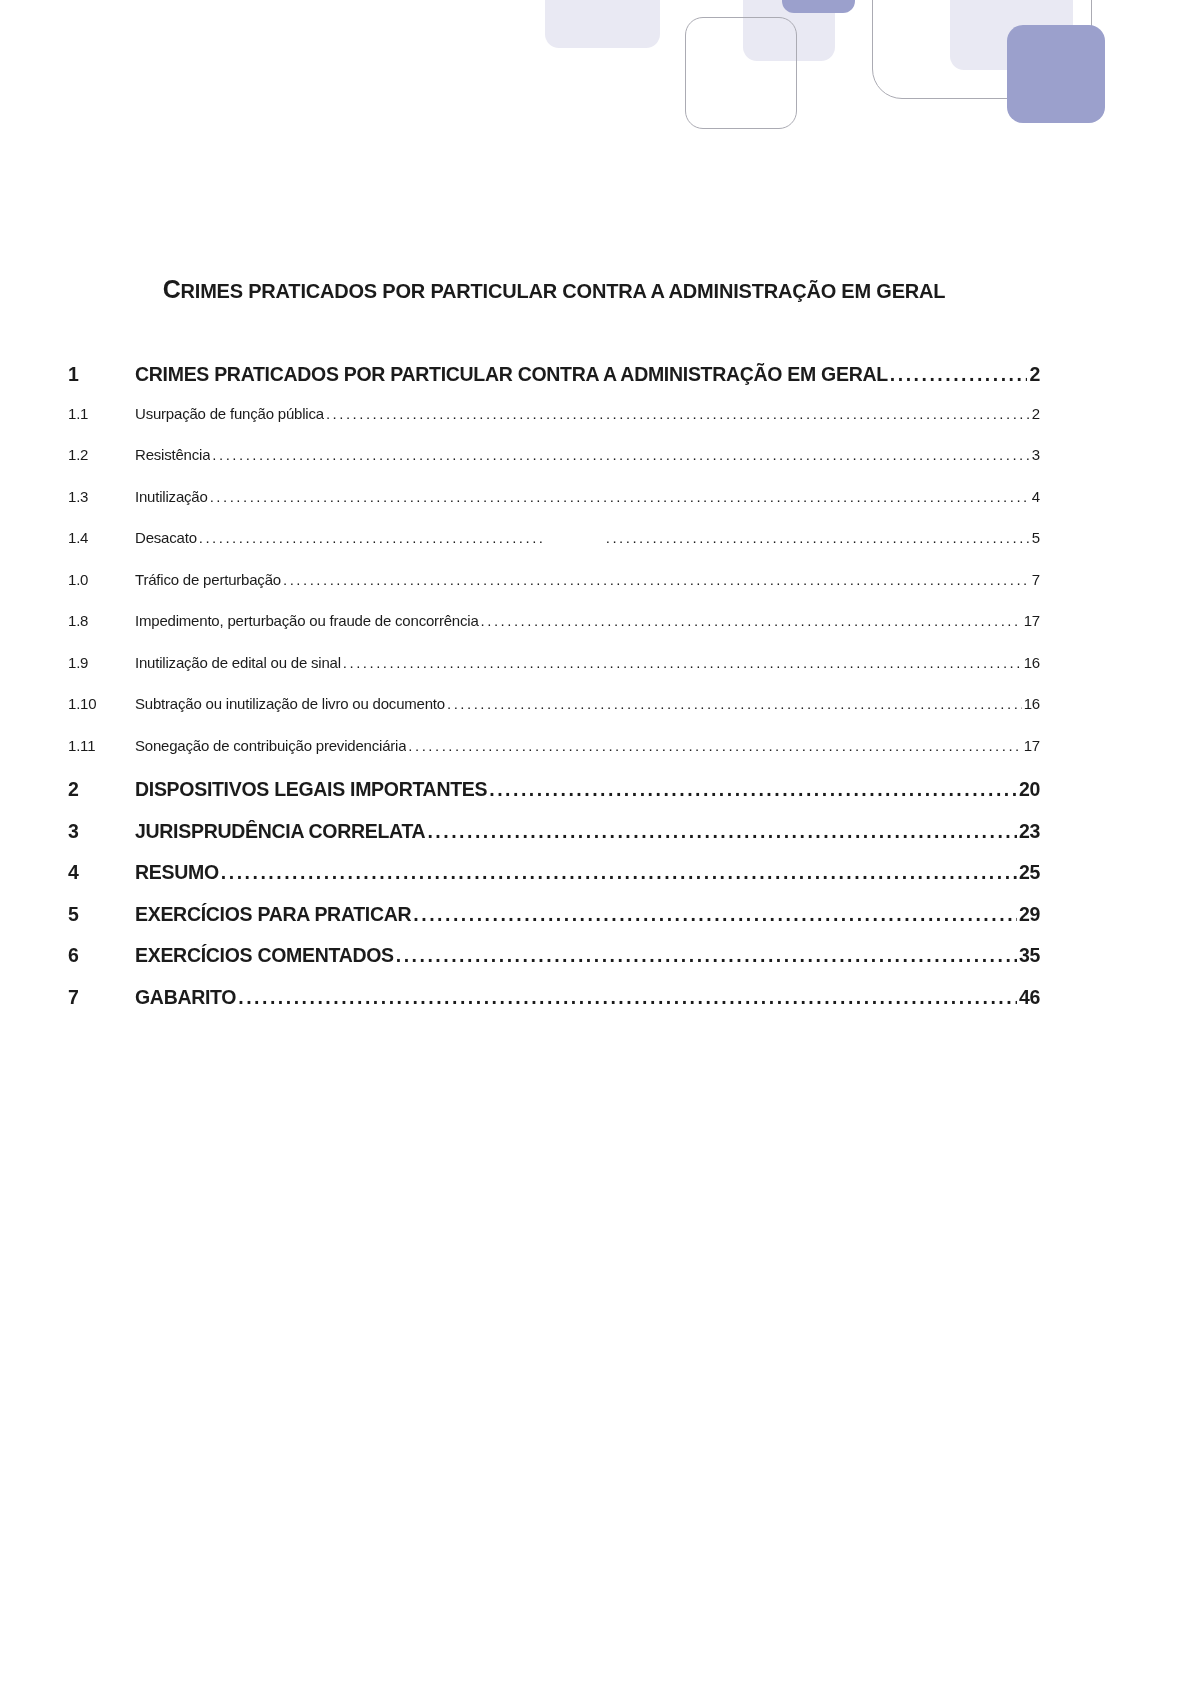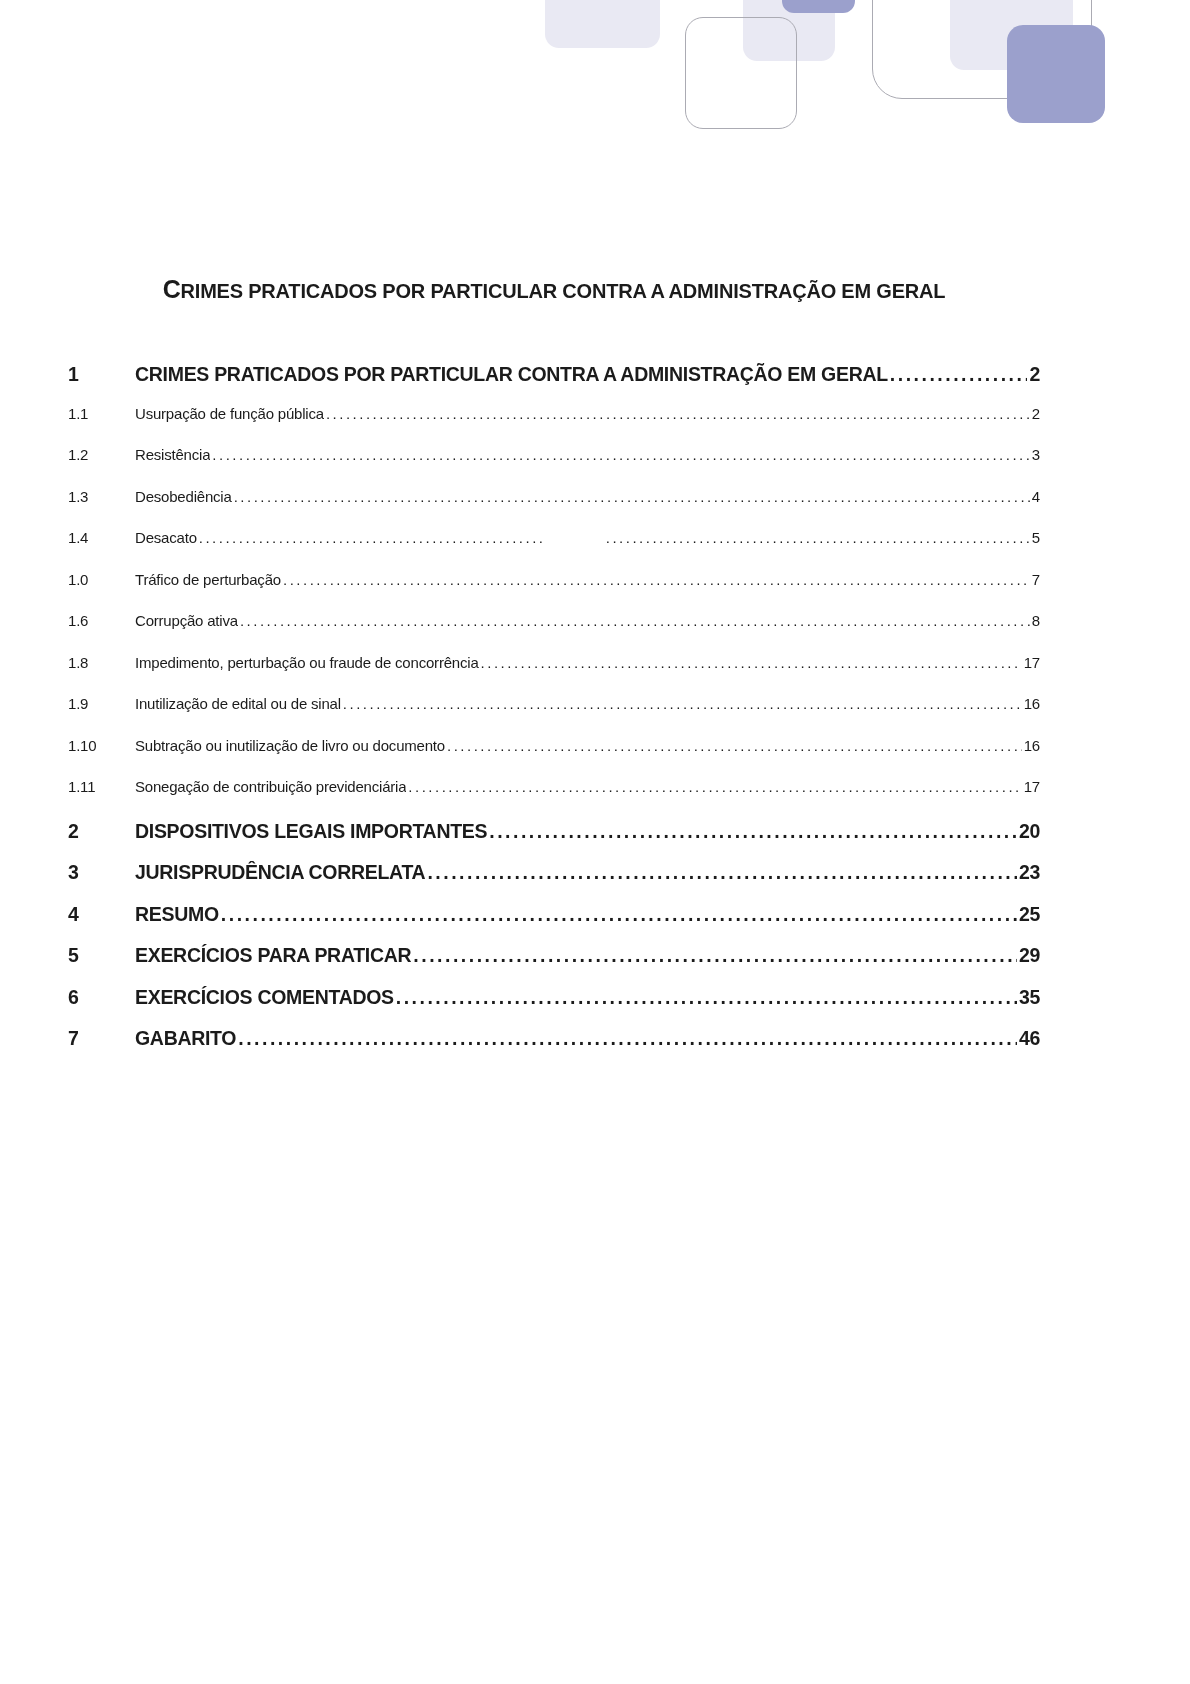--- a/index.html
+++ b/index.html
@@ -106,45 +106,39 @@
       <span class="toc-page">2</span>
     </div>
       <div class="toc-row">
       <span class="toc-num">1.2</span>
       <span class="toc-label">Resistência</span>
       <span class="dots"></span>
       <span class="toc-page">3</span>
     </div>
       <div class="toc-row">
       <span class="toc-num">1.3</span>
-      <span class="toc-label">Desobediência</span>
+      <span class="toc-label">Inutilização</span>
       <span class="dots"></span>
       <span class="toc-page">4</span>
     </div>
       <div class="toc-row">
       <span class="toc-num">1.4</span>
       <span class="toc-label">Desacato</span>
       <span class="dots dots-first"></span>
         <span class="leader-gap"></span>
         <span class="dots"></span>
       <span class="toc-page">5</span>
     </div>
       <div class="toc-row">
       <span class="toc-num">1.0</span>
       <span class="toc-label">Tráfico de perturbação</span>
       <span class="dots"></span>
       <span class="toc-page">7</span>
     </div>
       <div class="toc-row">
-      <span class="toc-num">1.6</span>
-      <span class="toc-label">Corrupção ativa</span>
-      <span class="dots"></span>
-      <span class="toc-page">8</span>
-    </div>
-      <div class="toc-row">
       <span class="toc-num">1.8</span>
       <span class="toc-label">Impedimento, perturbação ou fraude de concorrência</span>
       <span class="dots"></span>
       <span class="toc-page">17</span>
     </div>
       <div class="toc-row">
       <span class="toc-num">1.9</span>
       <span class="toc-label">Inutilização de edital ou de sinal</span>
       <span class="dots"></span>
       <span class="toc-page">16</span>

